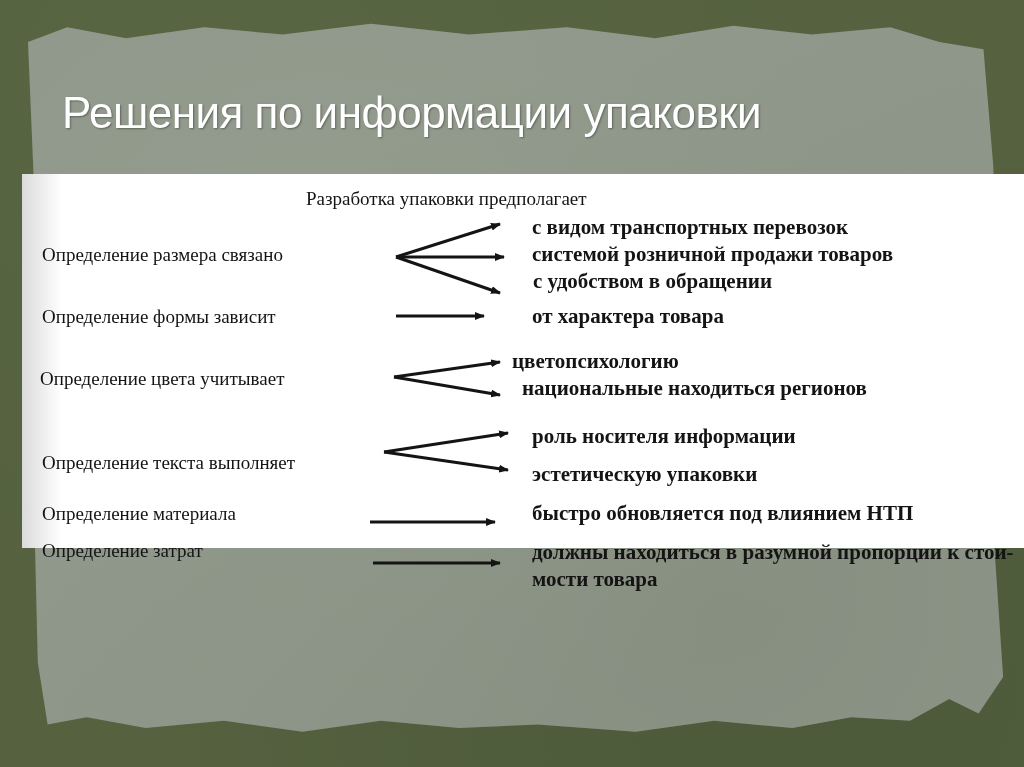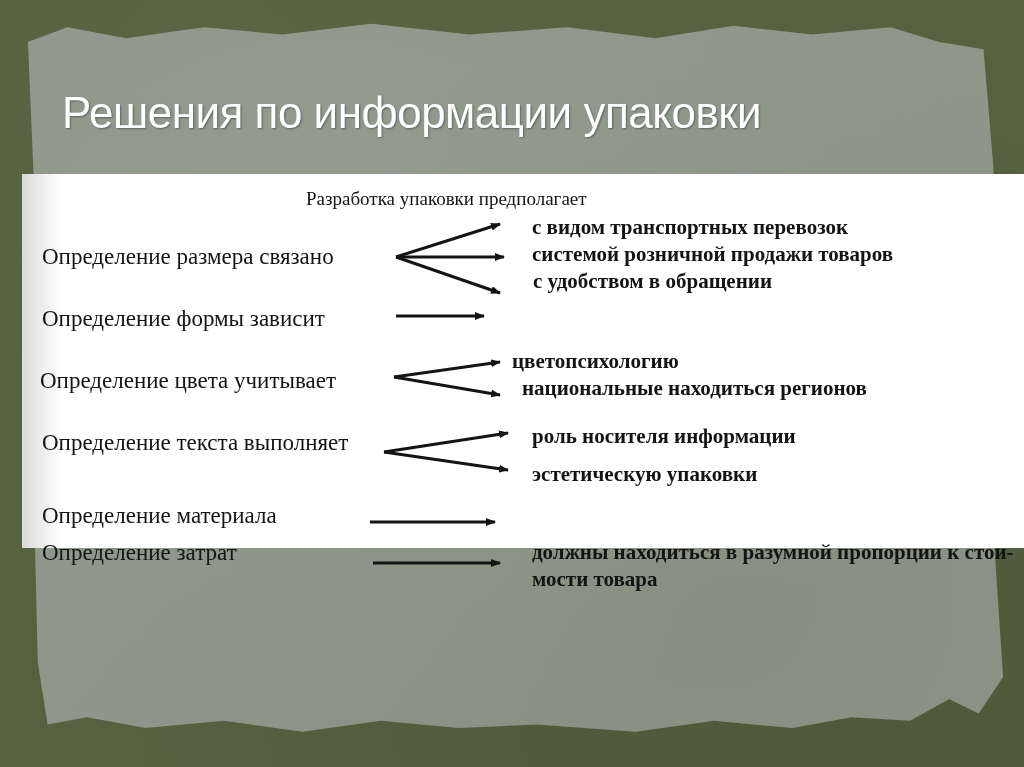--- a/index.html
+++ b/index.html
@@ -36,21 +36,21 @@
       margin-left: 22px;
     }
     .scan-shade {
       position: absolute; left: 0; top: 0; width: 40px; height: 100%;
       background: linear-gradient(to right, rgba(150,150,150,0.35), rgba(255,255,255,0));
     }
     .txt {
       position: absolute; white-space: nowrap; color: #141414;
       font-family: "Liberation Serif", serif;
     }
-    .left { font-size: 23px; }
+    .left { font-size: 19px; }
     .right { font-size: 21px; font-weight: bold; }
     .header-text { font-size: 19px; }
     svg.arrows { position: absolute; left: 0; top: 0; }
   </style>
 </head>
 <body>
 
 <div class="frame"></div>
 <div class="paper"></div>
 
@@ -96,27 +96,29 @@
   </svg>
 
   <div class="txt header-text" style="left:284px; top:14px;">Разработка упаковки предполагает</div>
 
   <div class="txt left" style="left:20px; top:70px;">Определение размера связано</div>
   <div class="txt right" style="left:510px; top:41px;">с видом транспортных перевозок</div>
   <div class="txt right" style="left:510px; top:68px;">системой розничной продажи товаров</div>
   <div class="txt right" style="left:511px; top:95px;">с удобством в обращении</div>
 
   <div class="txt left" style="left:20px; top:132px;">Определение формы зависит</div>
+  <div class="txt right" style="left:510px; top:130px;">от характера товара</div>
 
   <div class="txt left" style="left:18px; top:194px;">Определение цвета учитывает</div>
   <div class="txt right" style="left:490px; top:175px;">цветопсихологию</div>
   <div class="txt right" style="left:500px; top:202px;">национальные находиться регионов</div>
 
-  <div class="txt left" style="left:20px; top:256px;">Определение текста выполняет</div>
+  <div class="txt left" style="left:20px; top:278px;">Определение текста выполняет</div>
   <div class="txt right" style="left:510px; top:250px;">роль носителя информации</div>
   <div class="txt right" style="left:510px; top:288px;">эстетическую упаковки</div>
 
   <div class="txt left" style="left:20px; top:329px;">Определение материала</div>
+  <div class="txt right" style="left:510px; top:327px;">быстро обновляется под влиянием НТП</div>
 
   <div class="txt right" style="left:510px; top:366px;">должны находиться в разумной пропорции к стои-</div>
   <div class="txt left" style="left:20px; top:366px;">Определение затрат</div>
   <div class="txt right" style="left:510px; top:393px;">мости товара</div>
 </div>
 
 </body></html>

